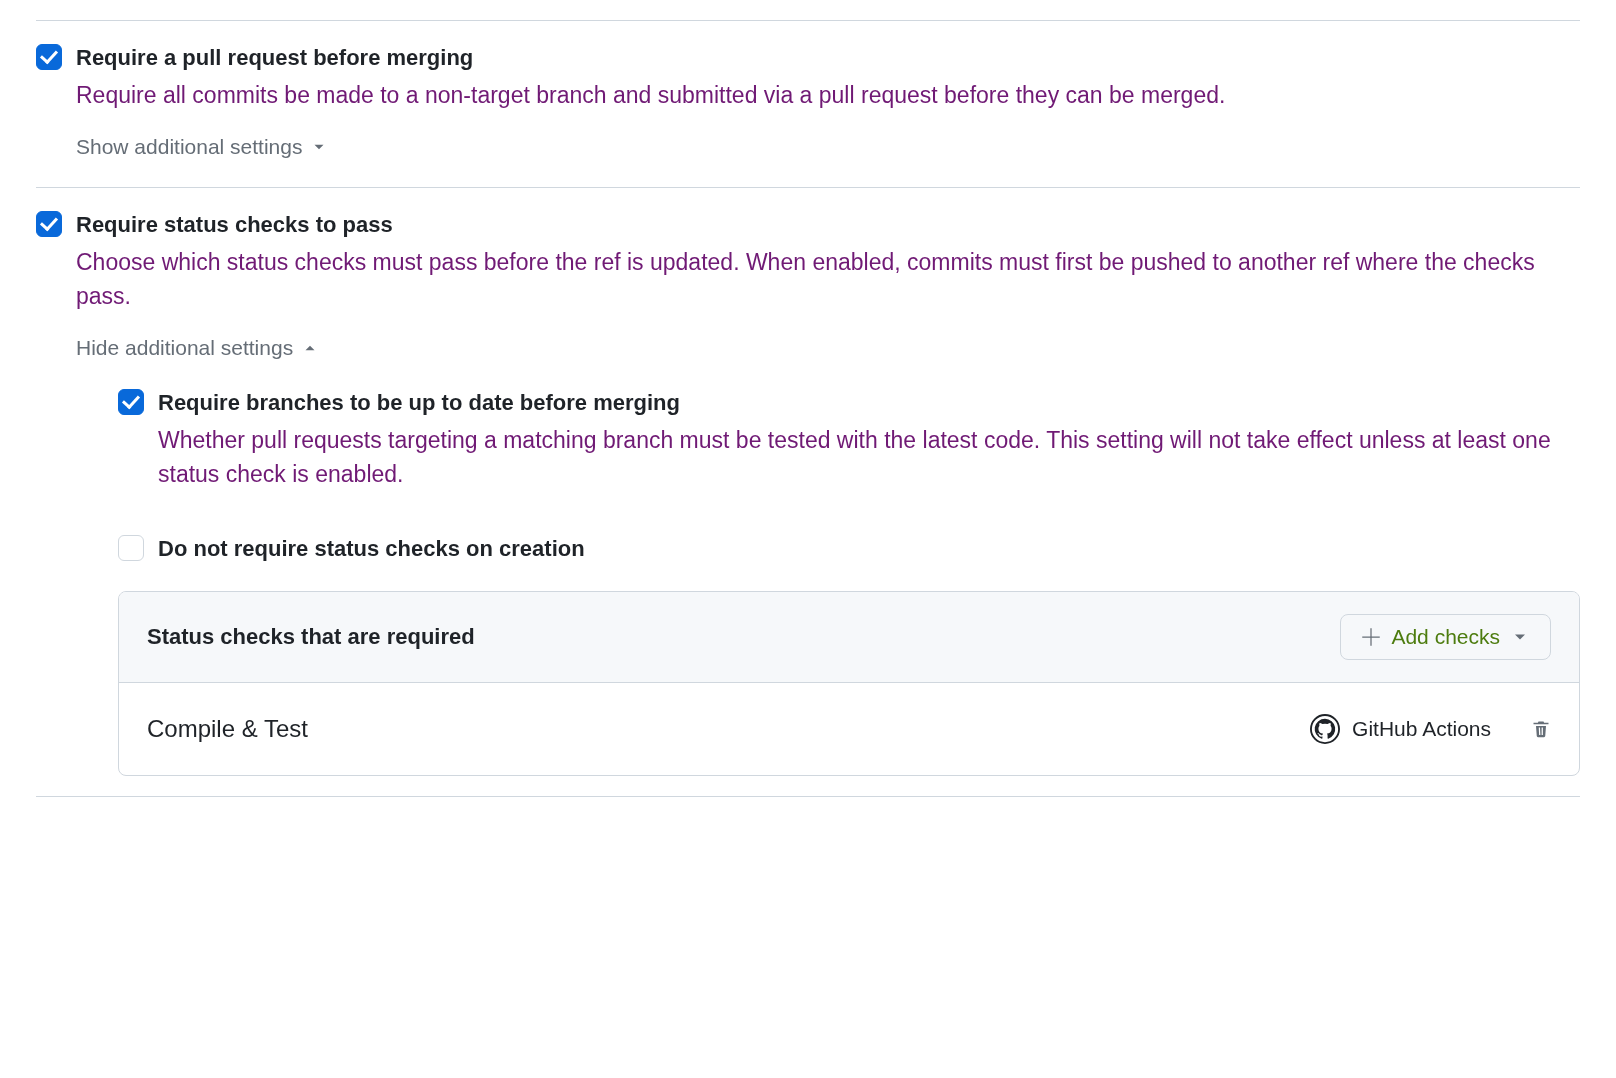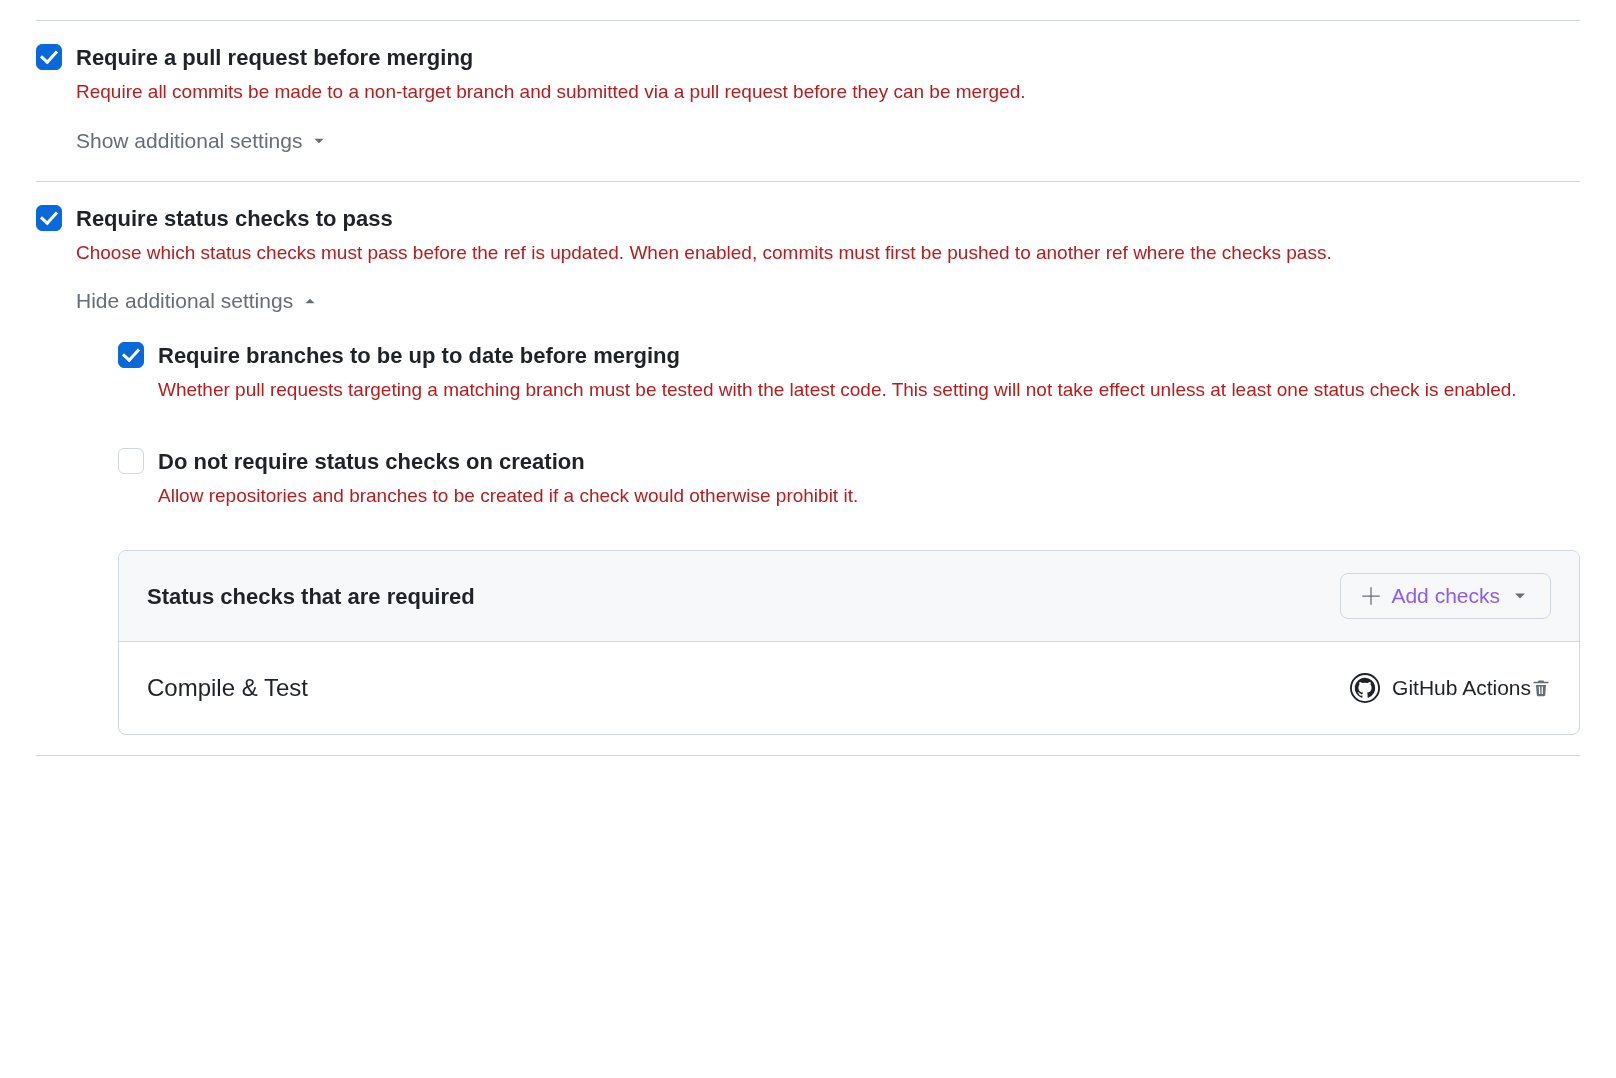--- a/index.html
+++ b/index.html
@@ -53,22 +53,22 @@
     transform: rotate(42deg);
   }
   .rule-body { flex: 1; }
   .rule-title {
     font-weight: 600;
     font-size: 22px;
     color: #1f2328;
     margin-bottom: 4px;
   }
   .rule-desc {
-    color: #b91c1c;
-    font-size: 19px;
+    color: #701a75;
+    font-size: 23px;
     margin-bottom: 18px;
   }
   .toggle-btn {
     display: inline-flex;
     align-items: center;
     gap: 8px;
     color: #656d76;
     font-size: 21px;
     cursor: pointer;
     background: none;
@@ -108,31 +108,31 @@
     display: inline-flex;
     align-items: center;
     gap: 10px;
     padding: 10px 20px;
     border: 1px solid #d0d7de;
     border-radius: 8px;
     background: #f6f8fa;
     font-size: 21px;
     cursor: pointer;
     font-family: inherit;
-    color: #8b5cf6;
+    color: #4d7c0f;
   }
   .plus-ic, .caret-ic, .trash-ic { width: 20px; height: 20px; fill: #656d76; }
   .panel-row {
     padding: 28px;
     display: flex;
     align-items: center;
     justify-content: space-between;
   }
   .row-left { font-size: 24px; }
-  .row-right { display: flex; align-items: center; }
+  .row-right { display: flex; align-items: center; gap: 40px; }
   .source { display: flex; align-items: center; gap: 12px; font-size: 21px; }
   .gh-ic { width: 30px; height: 30px; }
   .del-btn { background:none; border:none; cursor:pointer; display:flex; }
 </style>
 </head>
 <body>
 
 <div class="container">
 
   <hr class="divider">
@@ -172,21 +172,20 @@
           <div class="rule-body">
             <div class="rule-title">Require branches to be up to date before merging</div>
             <div class="rule-desc">Whether pull requests targeting a matching branch must be tested with the latest code. This setting will not take effect unless at least one status check is enabled.</div>
           </div>
         </div>
 
         <div class="rule">
           <div class="cb"></div>
           <div class="rule-body">
             <div class="rule-title">Do not require status checks on creation</div>
-            <div class="rule-desc">Allow repositories and branches to be created if a check would otherwise prohibit it.</div>
           </div>
         </div>
 
         <div class="panel">
           <div class="panel-head">
             <div class="panel-title">Status checks that are required</div>
             <button class="add-btn">
               <svg class="plus-ic" viewBox="0 0 16 16">
                   <path d="M7.5 1v6.5H1v1h6.5V15h1V8.5H15v-1H8.5V1z"></path>
                 </svg>

